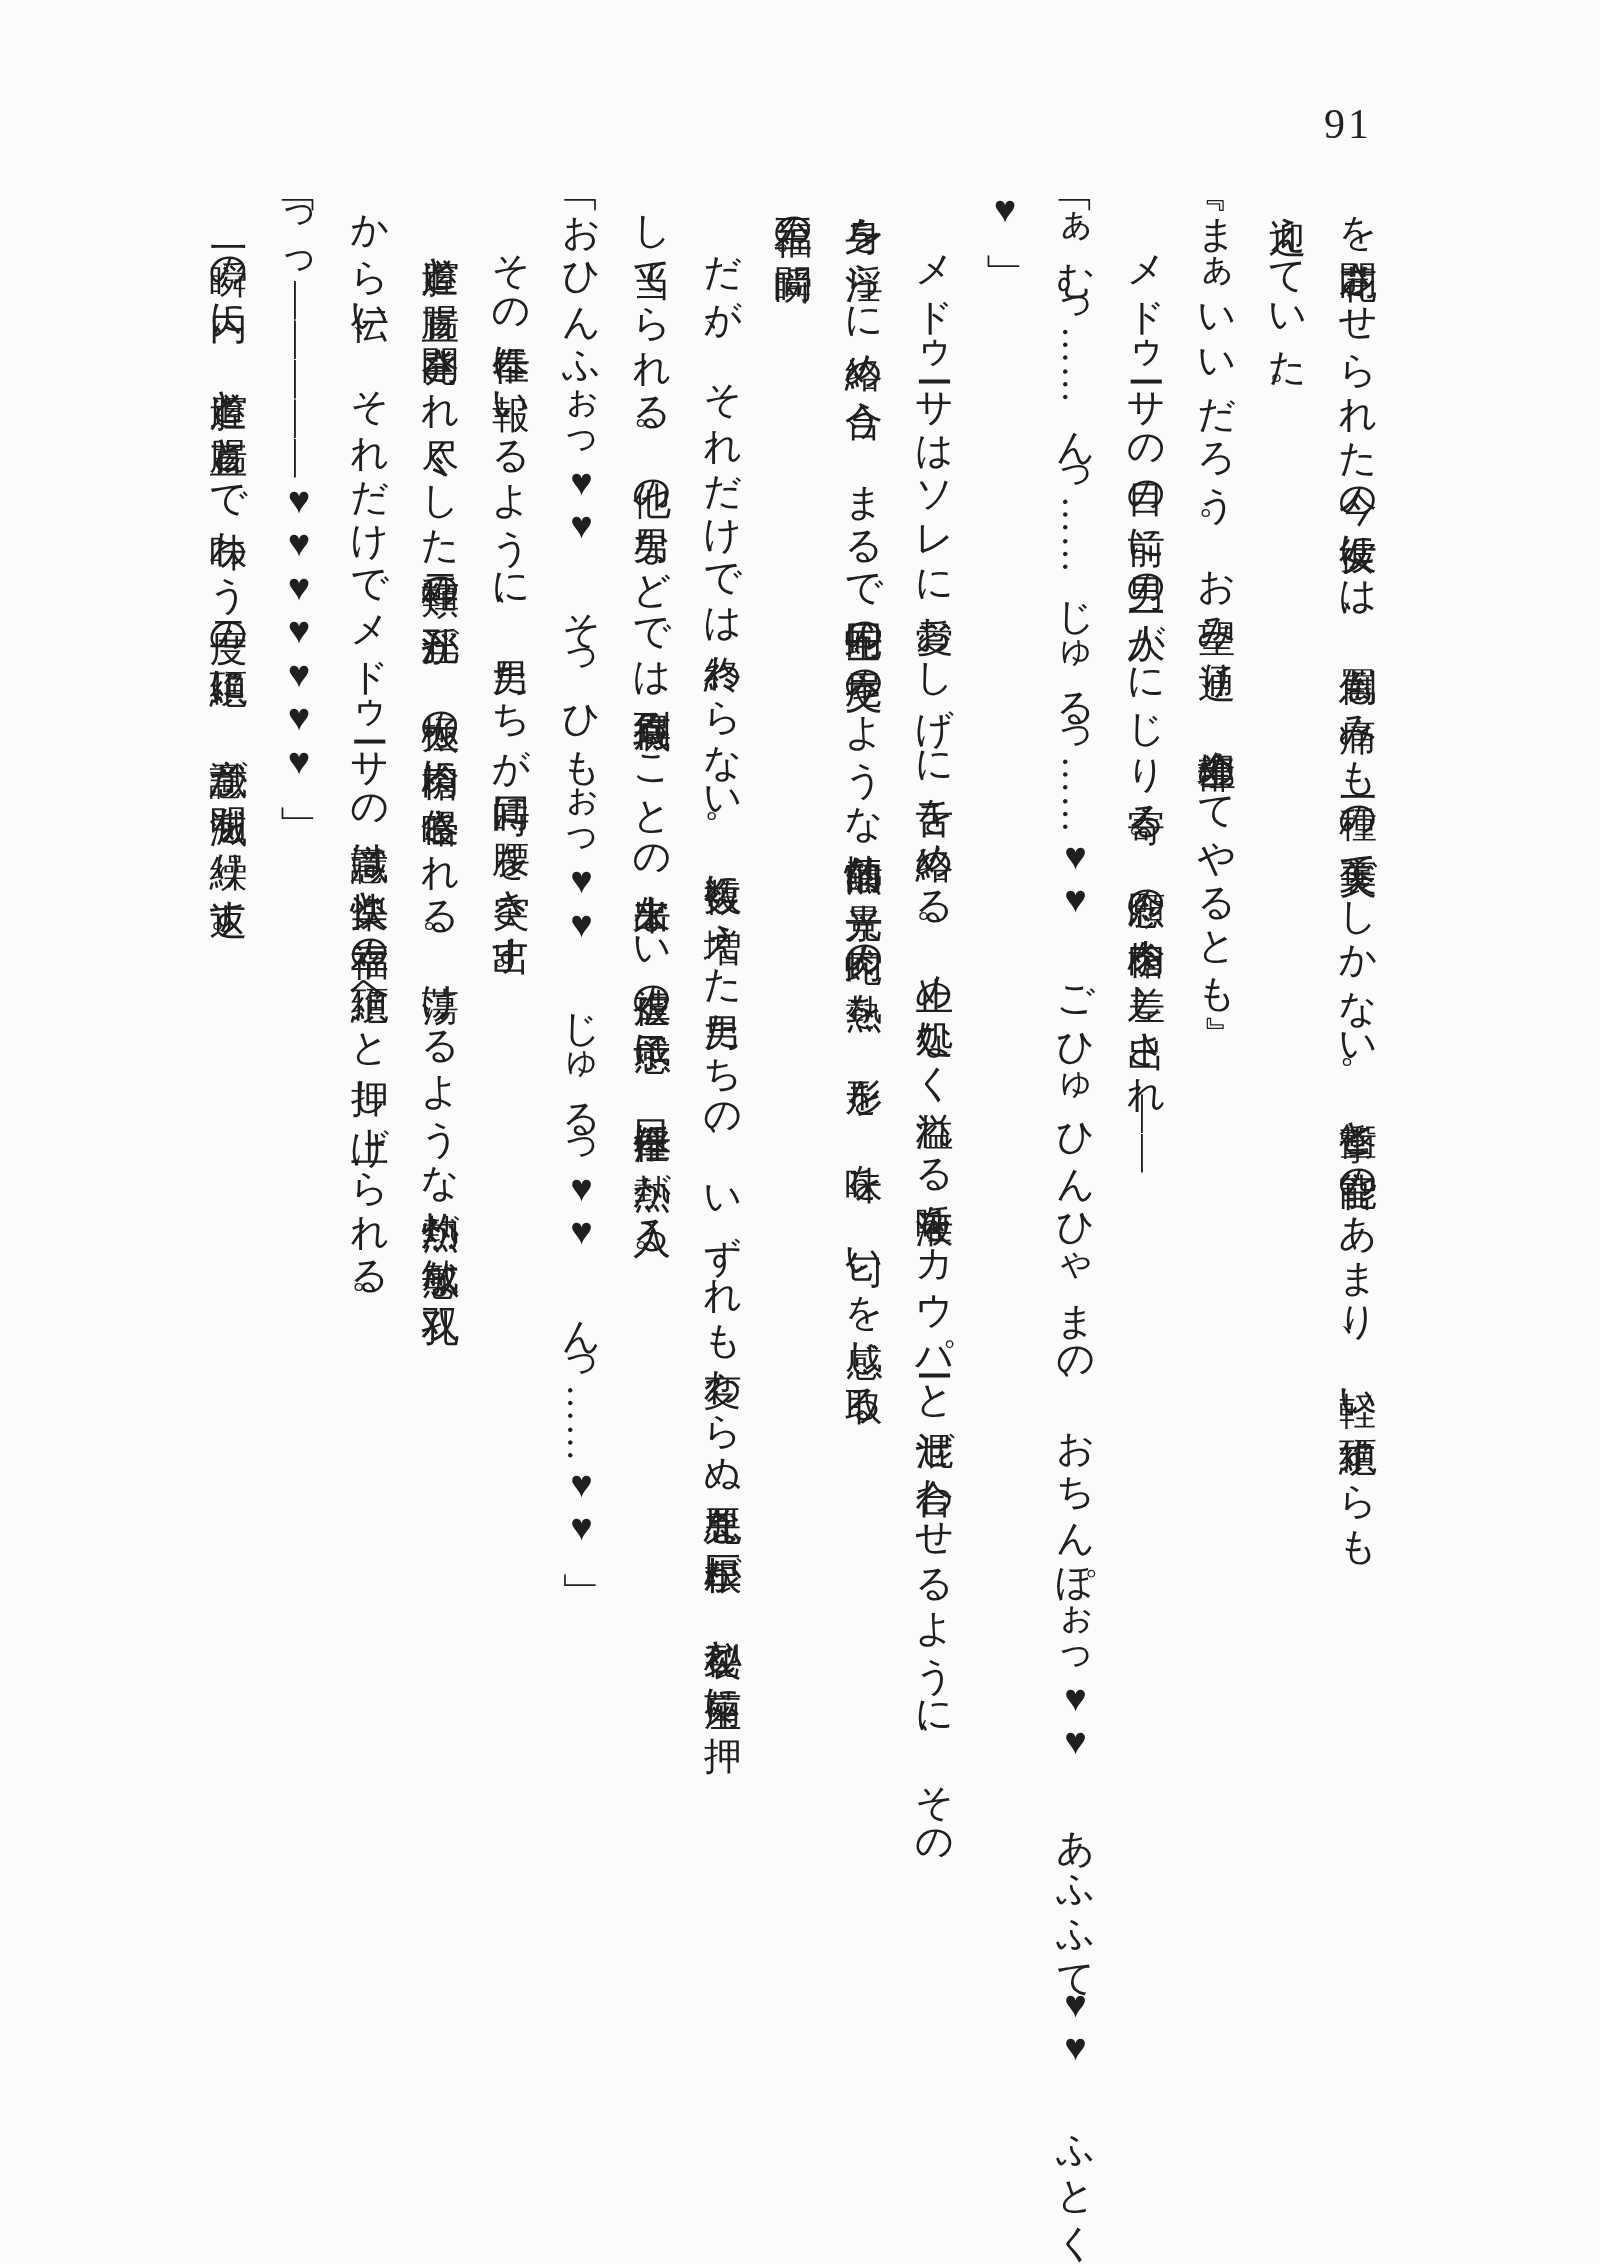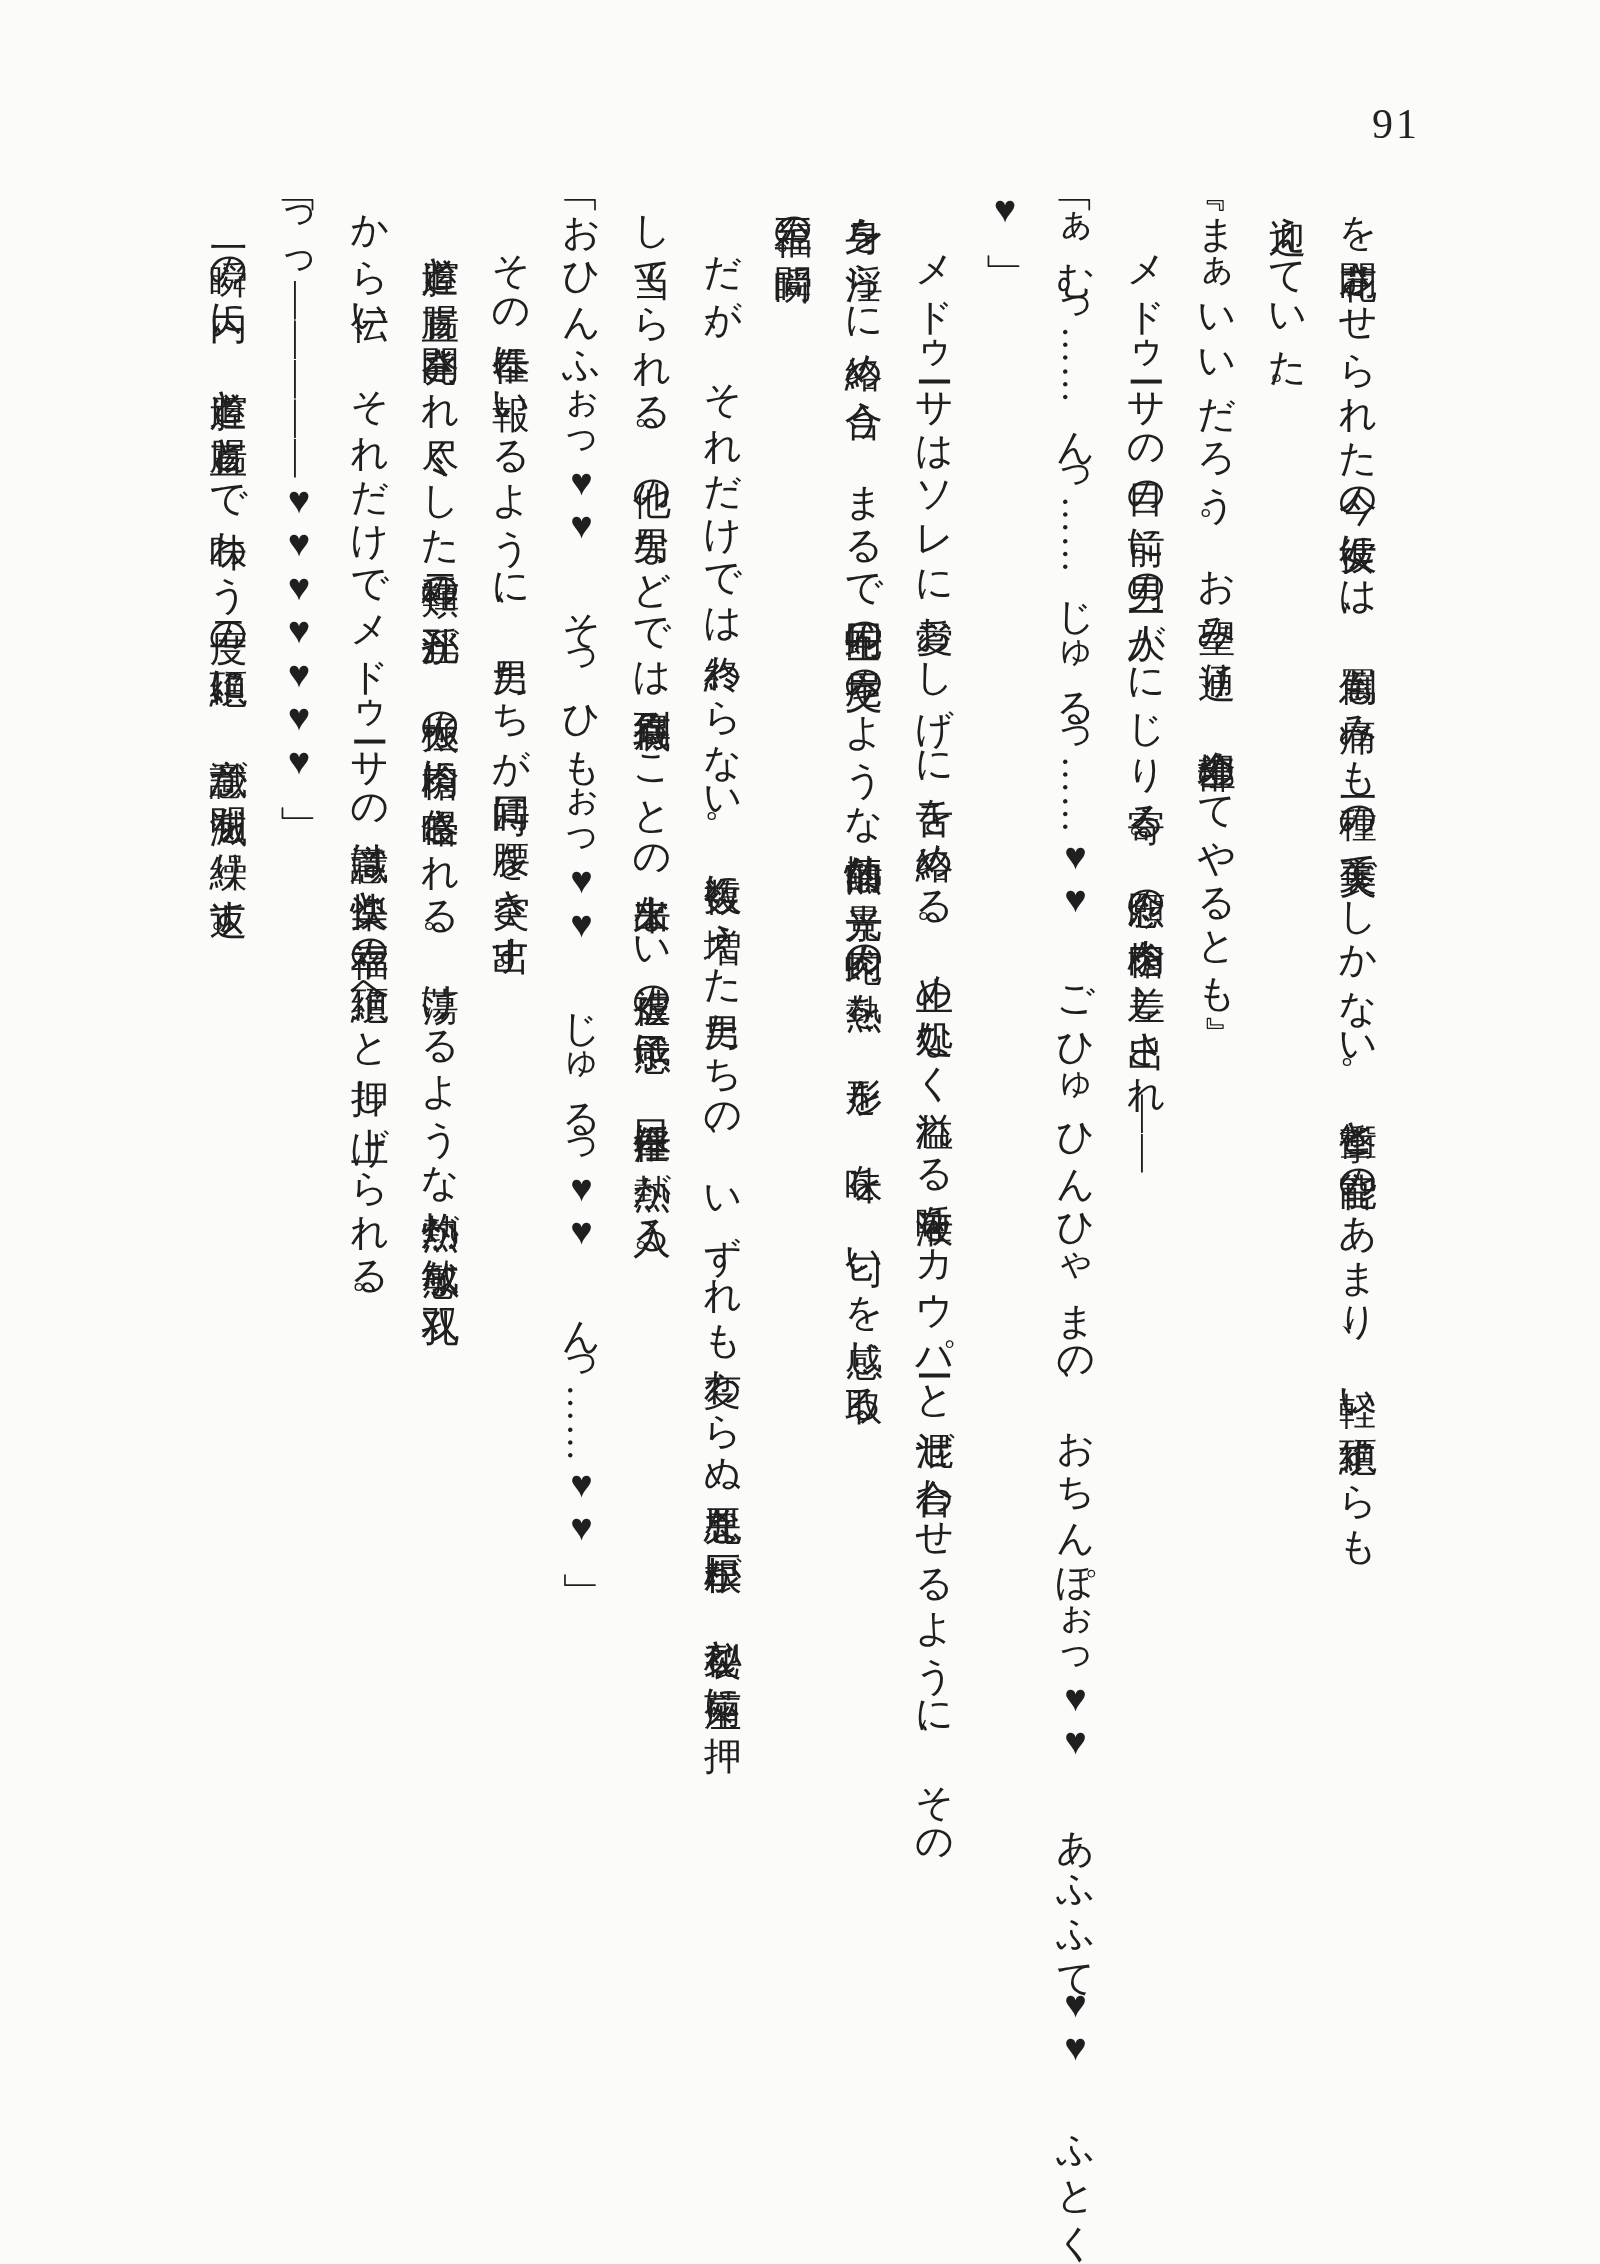--- a/index.html
+++ b/index.html
@@ -15,21 +15,20 @@
     position: absolute;
     inset: 0;
   }
   .page-number {
     position: absolute;
     top: 100px;
     left: 1324px;
     font-size: 42px;
     color: #222222;
     letter-spacing: 3px;
-    margin-left: 48px;
   }
   .text-block {
     position: absolute;
     top: 188px;
     right: 207px;
     height: 1980px;
     writing-mode: vertical-rl;
     text-orientation: mixed;
     font-size: 38px;
     line-height: 70.6px;

